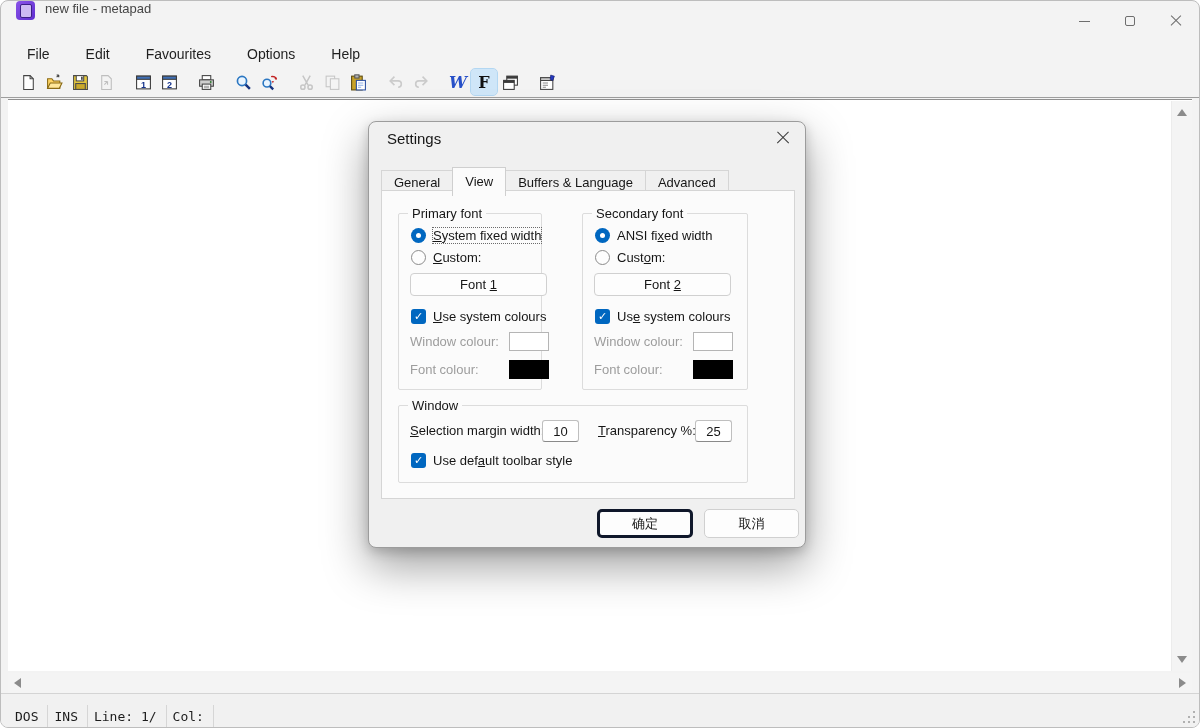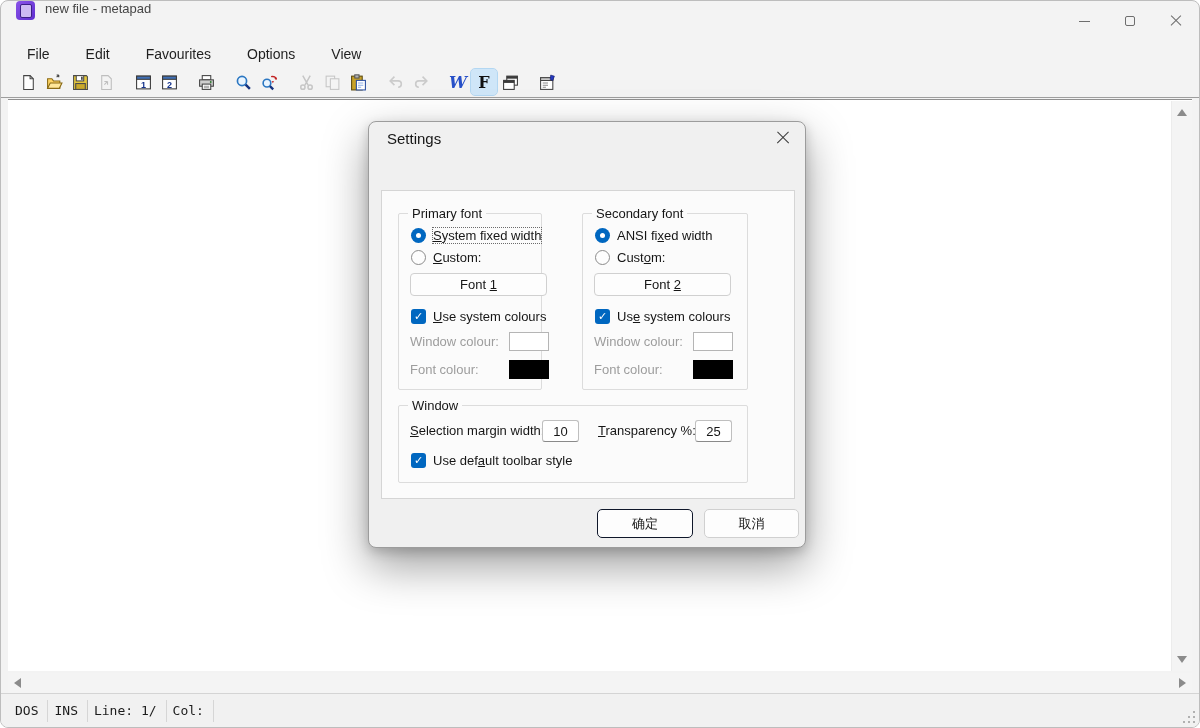--- a/index.html
+++ b/index.html
@@ -54,21 +54,21 @@
   .arr-up { left:5px; top:8px; border-left:5px solid transparent;
     border-right:5px solid transparent; border-bottom:7px solid #8b8b8b; }
   .arr-down { left:5px; bottom:8px; border-left:5px solid transparent;
     border-right:5px solid transparent; border-top:7px solid #8b8b8b; }
   .arr-left { left:6px; top:5px; border-top:5px solid transparent;
     border-bottom:5px solid transparent; border-right:7px solid #8b8b8b; }
   .arr-right { right:6px; top:5px; border-top:5px solid transparent;
     border-bottom:5px solid transparent; border-left:7px solid #8b8b8b; }
   .statusbar { position:absolute; left:0; right:0; bottom:0; height:34px;
     background:#f1f1f1; border-top:1px solid #d4d4d4;
-    display:flex; align-items:center; padding-left:8px;
+    display:flex; align-items:flex-end; padding-left:8px;
     font-family:"DejaVu Sans Mono", monospace; font-size:13px; color:#1c1c1c; }
   .sseg { padding:2px 9px 2px 6px; border-right:1px solid #d6d6d6; height:22px;
     display:flex; align-items:center; }
   .grip { position:absolute; right:4px; bottom:4px; width:14px; height:14px; }
   .grip i { position:absolute; width:2px; height:2px; background:#9a9a9a; border-radius:50%; }
 
   
   .dialog { position:absolute; left:367px; top:120px; width:438px; height:427px;
     background:#f0f0f0; border:1px solid #9c9c9c; border-radius:8px;
     box-shadow:0 18px 45px rgba(0,0,0,.38), 0 4px 12px rgba(0,0,0,.18); }
@@ -109,21 +109,21 @@
   .btn-plain { background:#fdfdfd; border:1px solid #d0d0d0; border-radius:4px;
     font-size:13px; color:#161616; display:flex; align-items:center; justify-content:center; }
   .swatch { border:1px solid #b5b5b5; }
 
   .numbox { background:#ffffff; border:1px solid #bfbfbf; border-bottom-color:#8a8a8a;
     border-radius:3px; font-size:13px; color:#161616; display:flex;
     align-items:center; justify-content:center; }
 
   .dlg-btn { position:absolute; height:29px; background:#fdfdfd; border-radius:5px;
     font-size:13px; color:#161616; display:flex; align-items:center; justify-content:center; }
-  .dlg-btn.default { border:1px solid #0f172a; }
+  .dlg-btn.default { border:3px solid #0f172a; }
   .dlg-btn.normal { border:1px solid #d0d0d0; }
 
   u { text-decoration:underline; text-underline-offset:1px; }
   .dis svg { filter:grayscale(1) opacity(.45); }
 </style>
 </head>
 <body>
 
 <div class="window">
 
@@ -141,21 +141,21 @@
           <span class="glyph-close"></span>
         </div>
     </div>
   </div>
 
   <div class="menubar">
     <span class="menu-item">File</span>
     <span class="menu-item">Edit</span>
     <span class="menu-item">Favourites</span>
     <span class="menu-item">Options</span>
-    <span class="menu-item">View</span>
+    <span class="menu-item">Help</span>
   </div>
 
   <div class="toolbar">
     <div class="tbtn">
       <svg viewBox="0 0 16 16">
           <path d="M3.5 1.5h6l3 3v10h-9z" fill="#fff" stroke="#444"></path>
           <path d="M9.5 1.5v3h3" fill="none" stroke="#444"></path>
         </svg>
     </div>
     <div class="tbtn">
@@ -306,20 +306,26 @@
         <i style="right:0;bottom:10px"></i>
     </span>
   </div>
 
   <div class="dialog">
     <div class="dlg-titlebar">
       <span class="dlg-title">Settings</span>
       <span class="dlg-close"></span>
     </div>
 
+    <div class="tabs">
+      <span class="tab">General</span>
+      <span class="tab active">View</span>
+      <span class="tab">Buffers &amp; Language</span>
+      <span class="tab">Advanced</span>
+    </div>
 
     <div class="tabpage">
 
       <div class="groupbox" style="left:16px; top:22px; width:144px; height:177px;">
         <span class="grouplabel">Primary font</span>
         <div class="row" style="left:12px; top:14px;">
           <span class="radio on"></span>
           <span class="lbl focusrect"><u>S</u>ystem fixed width</span>
         </div>
         <div class="row" style="left:12px; top:36px;">

